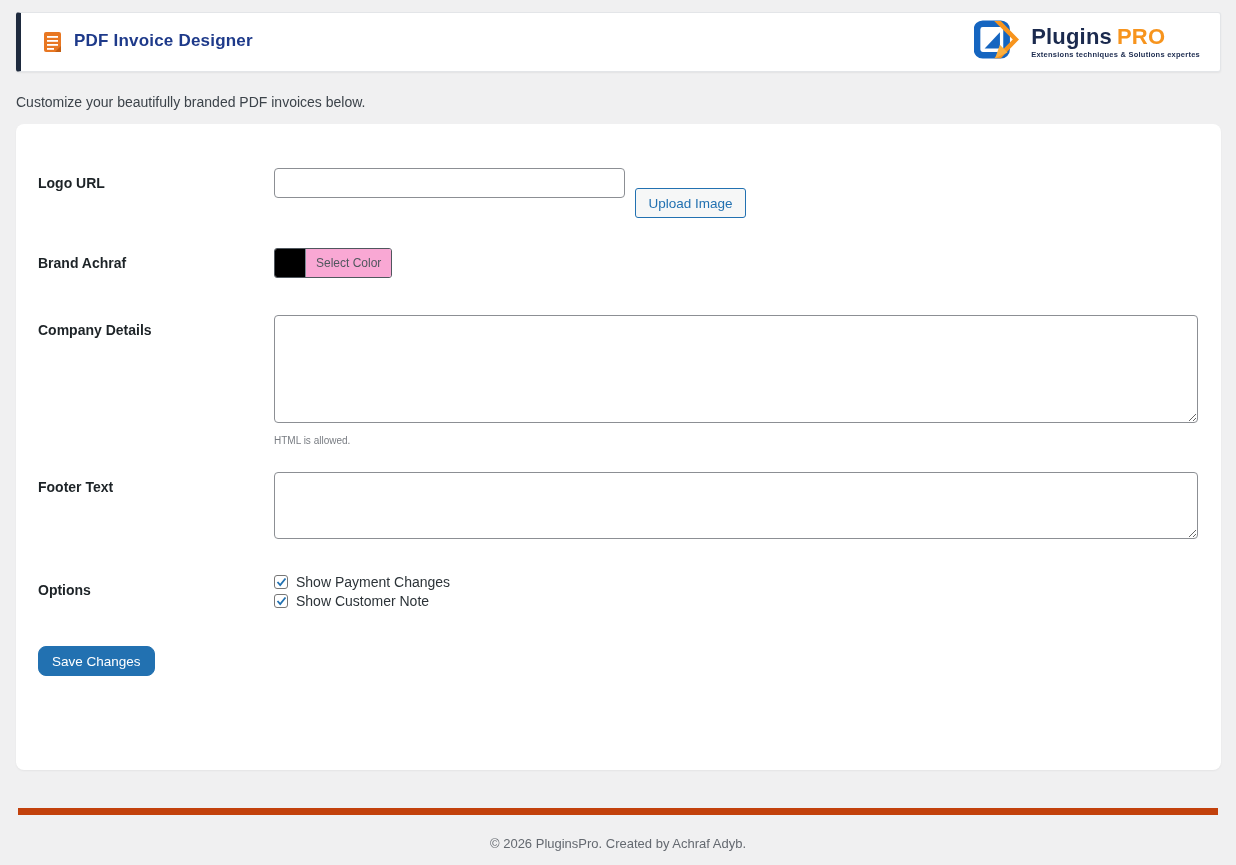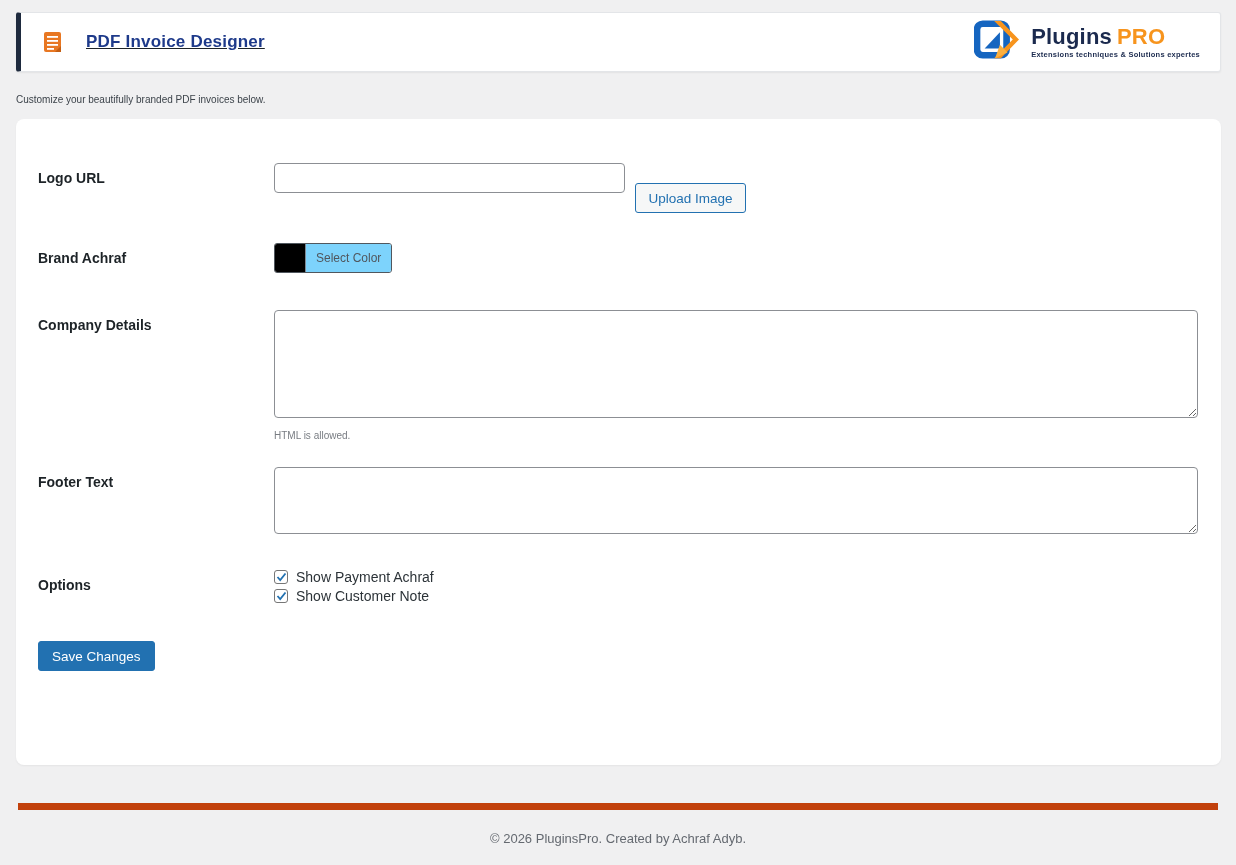--- a/index.html
+++ b/index.html
@@ -18,38 +18,38 @@
     background: #ffffff;
     border: 1px solid #e3e5e8;
     border-left: 5px solid #1e2a3e;
     border-radius: 3px;
     box-shadow: 0 1px 2px rgba(0,0,0,.06);
     display: flex;
     align-items: center;
     justify-content: space-between;
     padding: 0 14px 0 22px;
   }
-  .header-title-wrap { display: flex; align-items: center; gap: 24px; text-decoration: underline; }
+  .header-title-wrap { display: flex; align-items: flex-start; gap: 12px; }
   .doc-icon { width: 19px; height: 22px; display: inline-block; }
   .page-title {
     font-size: 17px;
     font-weight: bold;
     color: #1e3a8a;
     letter-spacing: .2px;
   }
   .brand-logo { display: flex; align-items: center; gap: 9px; padding-right: 6px; }
   .brand-text-block { display: flex; flex-direction: column; line-height: 1; }
   .brand-name { font-size: 22px; font-weight: bold; color: #1b2a4e; letter-spacing: .2px; }
   .brand-name .pro { color: #f7941d; margin-left: 5px; }
   .brand-tagline { font-size: 7.5px; font-weight: bold; color: #1b2a4e; margin-top: 3px; letter-spacing: .25px; }
 
   
   .intro-text {
     margin: 22px 16px 11px 16px;
-    font-size: 10px;
+    font-size: 14px;
     color: #3c434a;
   }
 
   
   .card {
     margin: 14px 15px 0 16px;
     background: #ffffff;
     border-radius: 8px;
     box-shadow: 0 1px 2px rgba(0,0,0,.05);
     height: 646px;
@@ -126,21 +126,21 @@
     background: #f6f7f7;
     cursor: pointer;
   }
   .color-swatch { width: 30px; background: #000000; }
   .color-btn-text {
     display: flex; align-items: center;
     padding: 0 10px;
     font-size: 12px;
     color: #50575e;
     border-left: 1px solid #7e8993;
-    background: #7dd3fc;
+    background: #f9a8d4;
   }
 
   
   .textarea {
     width: 924px;
     font-family: "Liberation Sans", sans-serif;
     font-size: 14px;
     color: #2c3338;
     border: 1px solid #8c8f94;
     border-radius: 4px;
@@ -175,21 +175,21 @@
 
   
   .btn-primary {
     height: 30px;
     padding: 0 13px;
     font-family: "Liberation Sans", sans-serif;
     font-size: 13.5px;
     color: #ffffff;
     background: #2271b1;
     border: 1px solid #2271b1;
-    border-radius: 3px;
+    border-radius: 8px;
     cursor: pointer;
     text-align: center;
   }
 
   
   .page-footer {
     margin: 38px 18px 0 18px;
     border-top: 7px solid #c2410c;
     padding-top: 21px;
     text-align: center;
@@ -278,21 +278,21 @@
   
   <div class="form-row row-options">
     <div class="form-label top" style="padding-top:9px;">Options</div>
     <div class="form-field">
       <div class="checkbox-line">
         <span class="cb-box">
           <svg width="11" height="10" viewBox="0 0 11 10">
               <path d="M1.5 5 L4.2 8 L9.5 1.5" fill="none" stroke="#2271b1" stroke-width="1.8"></path>
             </svg>
         </span>
-        <span>Show Payment Achraf</span>
+        <span>Show Payment Changes</span>
       </div>
       <div class="checkbox-line">
         <span class="cb-box">
           <svg width="11" height="10" viewBox="0 0 11 10">
               <path d="M1.5 5 L4.2 8 L9.5 1.5" fill="none" stroke="#2271b1" stroke-width="1.8"></path>
             </svg>
         </span>
         <span>Show Customer Note</span>
       </div>
     </div>

